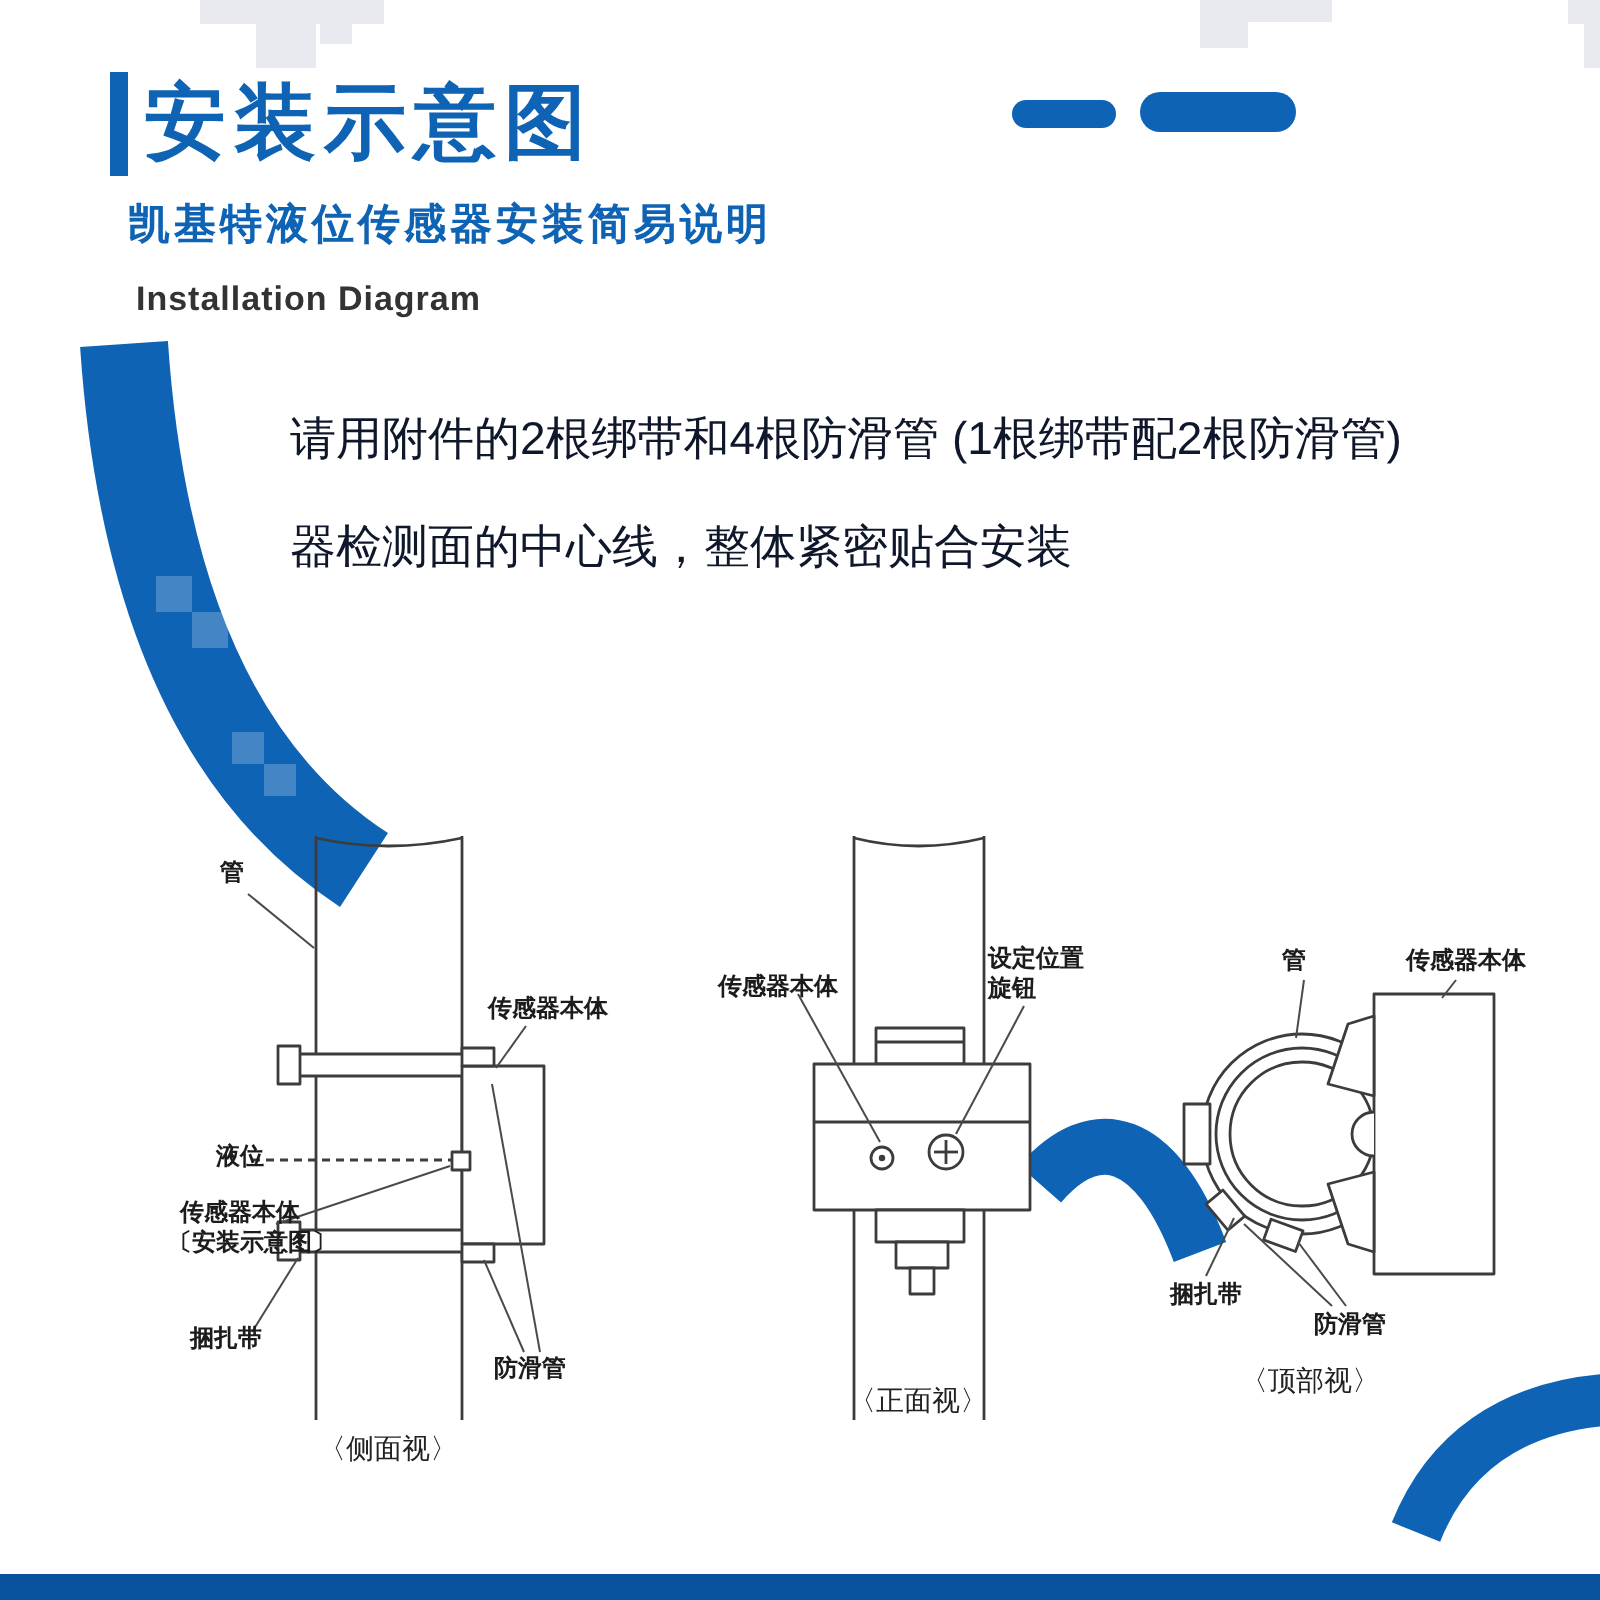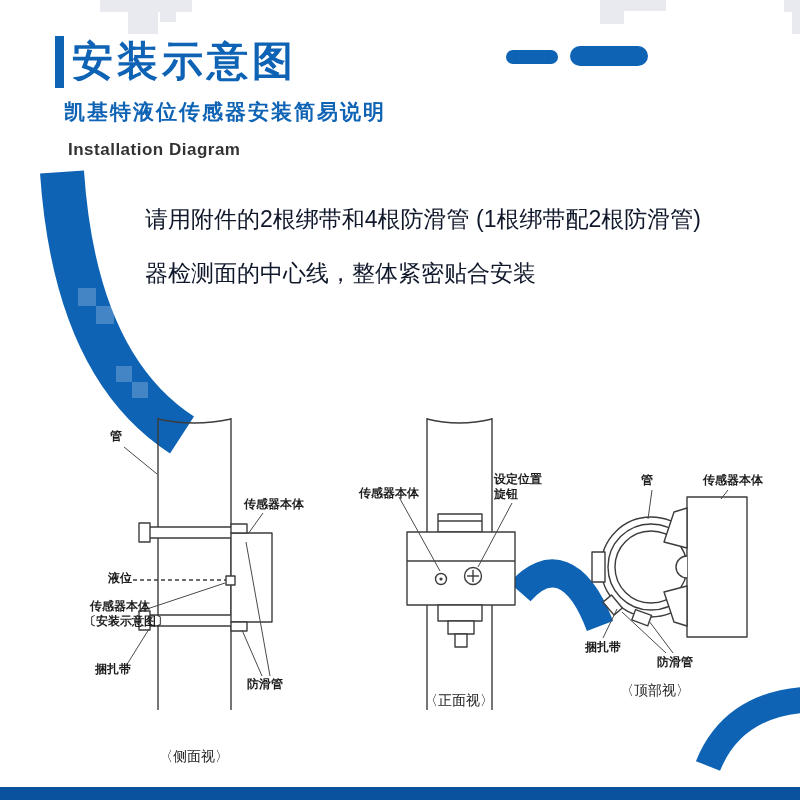--- a/index.html
+++ b/index.html
@@ -148,21 +148,21 @@
 
   <div class="lbl" style="left:110px;top:429px">管</div>
   <div class="lbl" style="left:244px;top:497px">传感器本体</div>
   <div class="lbl" style="left:108px;top:571px">液位</div>
   <div class="lbl" style="left:90px;top:599px">
     <div>传感器本体</div>
     <div style="margin-left:-6px">〔安装示意图〕</div>
   </div>
   <div class="lbl" style="left:95px;top:662px">捆扎带</div>
   <div class="lbl" style="left:247px;top:677px">防滑管</div>
-  <div class="cap" style="left:194px;top:748px">〈侧面视〉</div>
+  <div class="cap" style="left:194px;top:716px">〈侧面视〉</div>
 
   <div class="lbl" style="left:359px;top:486px">传感器本体</div>
   <div class="lbl" style="left:494px;top:472px">
     <div>设定位置</div>
     <div>旋钮</div>
   </div>
   <div class="cap" style="left:459px;top:692px">〈正面视〉</div>
 
   <div class="lbl" style="left:641px;top:473px">管</div>
   <div class="lbl" style="left:703px;top:473px">传感器本体</div>

